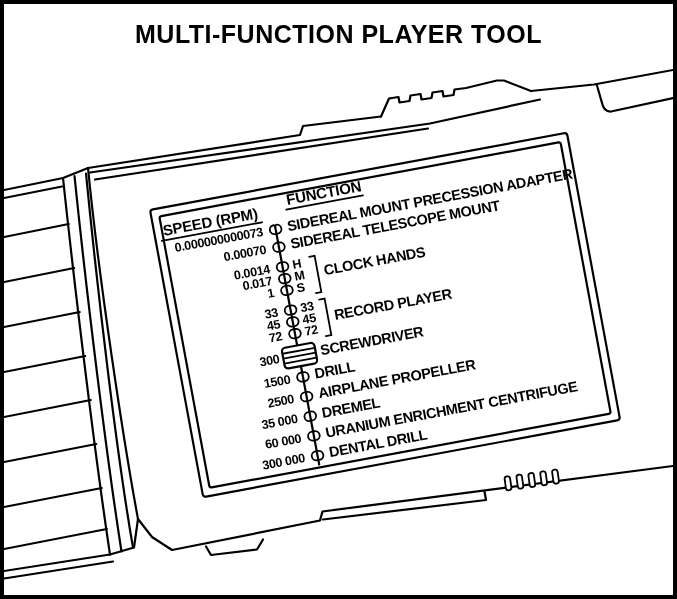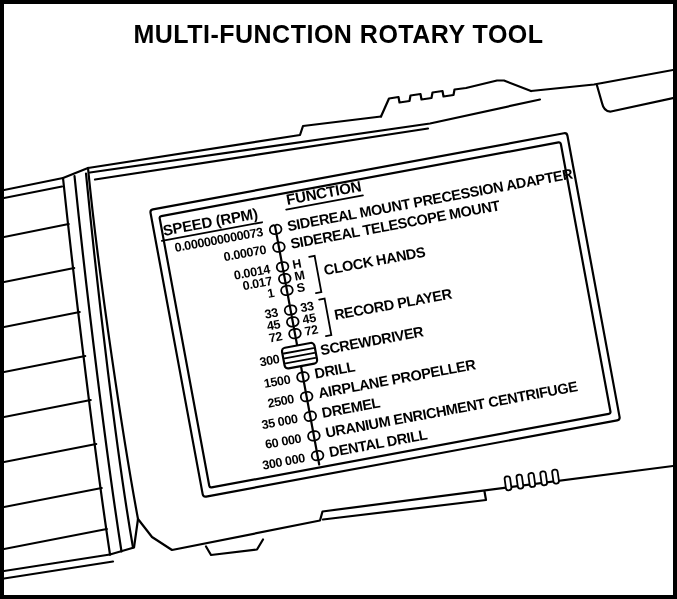--- a/index.html
+++ b/index.html
@@ -21,21 +21,21 @@
   .hdr{font-size:15px;font-weight:700;letter-spacing:-.2px;}
   .spd{font-size:12.5px;font-weight:600;letter-spacing:-.3px;text-anchor:end;}
   .sub{font-size:12.5px;font-weight:600;letter-spacing:-.3px;}
   .fn{font-size:14.5px;font-weight:600;letter-spacing:-.4px;}
 </style>
 </head>
 <body>
 
 <div class="frame">
 
-  <div class="title">MULTI-FUNCTION ROTARY TOOL</div>
+  <div class="title">MULTI-FUNCTION PLAYER TOOL</div>
 
   <svg width="669" height="591" viewBox="4 4 669 591">
 
     <g>
       <path class="ink" d="M4,190 L63,178 M4,198 L62,186.5"></path>
       <path class="ink" d="M4,237 L68.7,224 M4,282 L74.2,268 M4,327 L79.7,312 M4,372 L85.2,356 M4,417 L90.7,400 M4,462 L96.2,444 M4,507 L101.7,488 M4,549 L106.8,529"></path>
       <path class="ink" d="M4,571 L110,554.5 M4,578.5 L113,561.5"></path>
       <path class="ink" d="M63,178 C76,300 96,462 110,554.5"></path>
       <path class="ink" d="M74.5,176 C87,298 107,459 121.5,551.5 M86,173.5 C98,296 117,456 133,547.5"></path>
       <path class="ink" d="M110,554.5 L134,547.5 L138,519"></path>

